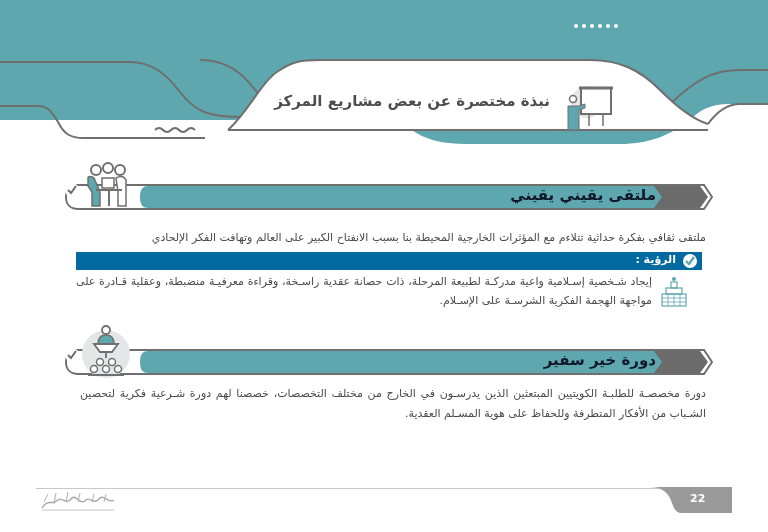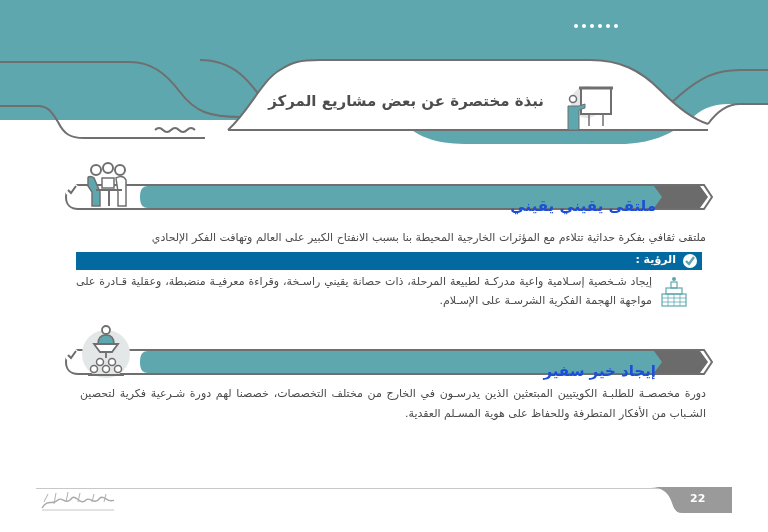--- a/index.html
+++ b/index.html
@@ -5,32 +5,32 @@
     * { margin: 0; padding: 0; box-sizing: border-box; }
     html, body { width: 768px; height: 532px; background: #ffffff; overflow: hidden; }
     body { position: relative; font-family: "DejaVu Sans", sans-serif; color: #4a4a4a; }
 
     .header-svg { position: absolute; left: 0; top: 0; width: 768px; height: 150px; }
 
     .dots { position: absolute; left: 574px; top: 24px; display: flex; gap: 4px; }
     .dots span { width: 4px; height: 4px; border-radius: 50%; background: #ffffff; display: block; }
 
     .page-title {
-      position: absolute; right: 224px; top: 92px;
+      position: absolute; right: 218px; top: 92px;
       font-size: 15px; font-weight: bold; color: #4d4d4d; direction: rtl; white-space: nowrap;
     }
     .presenter-icon { position: absolute; left: 565px; top: 82px; width: 50px; height: 50px; }
 
     .section-bar {
       position: absolute; left: 64px; width: 650px; height: 30px;
     }
     .section-bar svg { position: absolute; left: 0; top: 0; }
     .section-title {
       position: absolute; right: 58px; top: 4px;
-      font-size: 15px; font-weight: bold; color: #1d4ed8; direction: rtl; white-space: nowrap; margin-top: 11px;
+      font-size: 15px; font-weight: bold; color: #0f172a; direction: rtl; white-space: nowrap;
     }
     .section-check { position: absolute; right: 22px; top: 7px; width: 16px; height: 16px; }
     .section-icon { position: absolute; left: 8px; width: 60px; height: 60px; }
 
     .para {
       position: absolute; left: 80px; width: 626px;
       font-size: 11px; line-height: 20px; color: #4a4a4a; direction: rtl; text-align: justify;
     }
 
     .vision-bar {
@@ -116,36 +116,36 @@
 
 <div class="para" style="top: 228px;">ملتقى ثقافي بفكرة حداثية تتلاءم مع المؤثرات الخارجية المحيطة بنا بسبب الانفتاح الكبير على العالم وتهافت الفكر الإلحادي</div>
 
 <div class="vision-bar">
   <div class="vision-label">الرؤية :</div>
   <svg class="vision-check" viewBox="0 0 16 16">
     <circle cx="8" cy="8" r="7" fill="#ffffff"></circle>
     <path d="M4 8 L7 11 L12 4" fill="none" stroke="#5fa7ae" stroke-width="2.4"></path>
   </svg>
 </div>
-<div class="vision-para">إيجاد شـخصية إسـلامية واعية مدركـة لطبيعة المرحلة، ذات حصانة يقيني راسـخة، وقراءة معرفيـة منضبطة، وعقلية قـادرة على مواجهة الهجمة الفكرية الشرسـة على الإسـلام.</div>
+<div class="vision-para">إيجاد شـخصية إسـلامية واعية مدركـة لطبيعة المرحلة، ذات حصانة عقدية راسـخة، وقراءة معرفيـة منضبطة، وعقلية قـادرة على مواجهة الهجمة الفكرية الشرسـة على الإسـلام.</div>
 <svg class="castle-icon" viewBox="0 0 28 32">
   <circle cx="14" cy="3" r="2" fill="#5fa7ae"></circle>
   <rect x="11" y="6" width="6" height="6" fill="none" stroke="#5fa7ae" stroke-width="1.2"></rect>
   <rect x="6" y="12" width="16" height="6" fill="none" stroke="#5fa7ae" stroke-width="1.2"></rect>
   <rect x="2" y="18" width="24" height="12" fill="none" stroke="#5fa7ae" stroke-width="1.2"></rect>
   <path d="M2 22 H26 M2 26 H26 M8 18 V30 M14 18 V30 M20 18 V30" stroke="#5fa7ae" stroke-width="0.8"></path>
 </svg>
 
 <div class="section-bar" style="top: 347px;">
   <svg width="650" height="30" viewBox="0 0 650 30">
     <path d="M14 3 H640 L648 15 L640 27 H14 C6 27 2 22 2 15 C2 8 6 3 14 3 Z" fill="#ffffff" stroke="#6f6f6f" stroke-width="2"></path>
     <path d="M84 4 H618 L626 15 L618 26 H84 C78 26 76 22 76 15 C76 8 78 4 84 4 Z" fill="#5fa7ae"></path>
     <path d="M590 4 H636 L644 15 L636 26 H590 L598 15 Z" fill="#6b6b6b"></path>
   </svg>
-  <div class="section-title">إيجاد خير سفير</div>
+  <div class="section-title">دورة خير سفير</div>
   <svg class="section-check" viewBox="0 0 16 16">
     <circle cx="8" cy="8" r="7" fill="#ffffff"></circle>
     <path d="M4 8 L7 11 L12 4" fill="none" stroke="#6b6b6b" stroke-width="2"></path>
   </svg>
 </div>
 <svg class="section-icon" viewBox="0 0 60 60" style="left: 76px; top: 322px;">
   <circle cx="30" cy="32" r="24" fill="#e4e7e8"></circle>
   <circle cx="30" cy="8" r="4" fill="#ffffff" stroke="#6f6f6f" stroke-width="1.8"></circle>
   <path d="M22 22 C22 15 26 13 30 13 C34 13 38 15 38 22 Z" fill="#5fa7ae" stroke="#6f6f6f" stroke-width="1.5"></path>
   <path d="M18 22 H42 L36 30 H24 Z" fill="#ffffff" stroke="#6f6f6f" stroke-width="1.8"></path>

